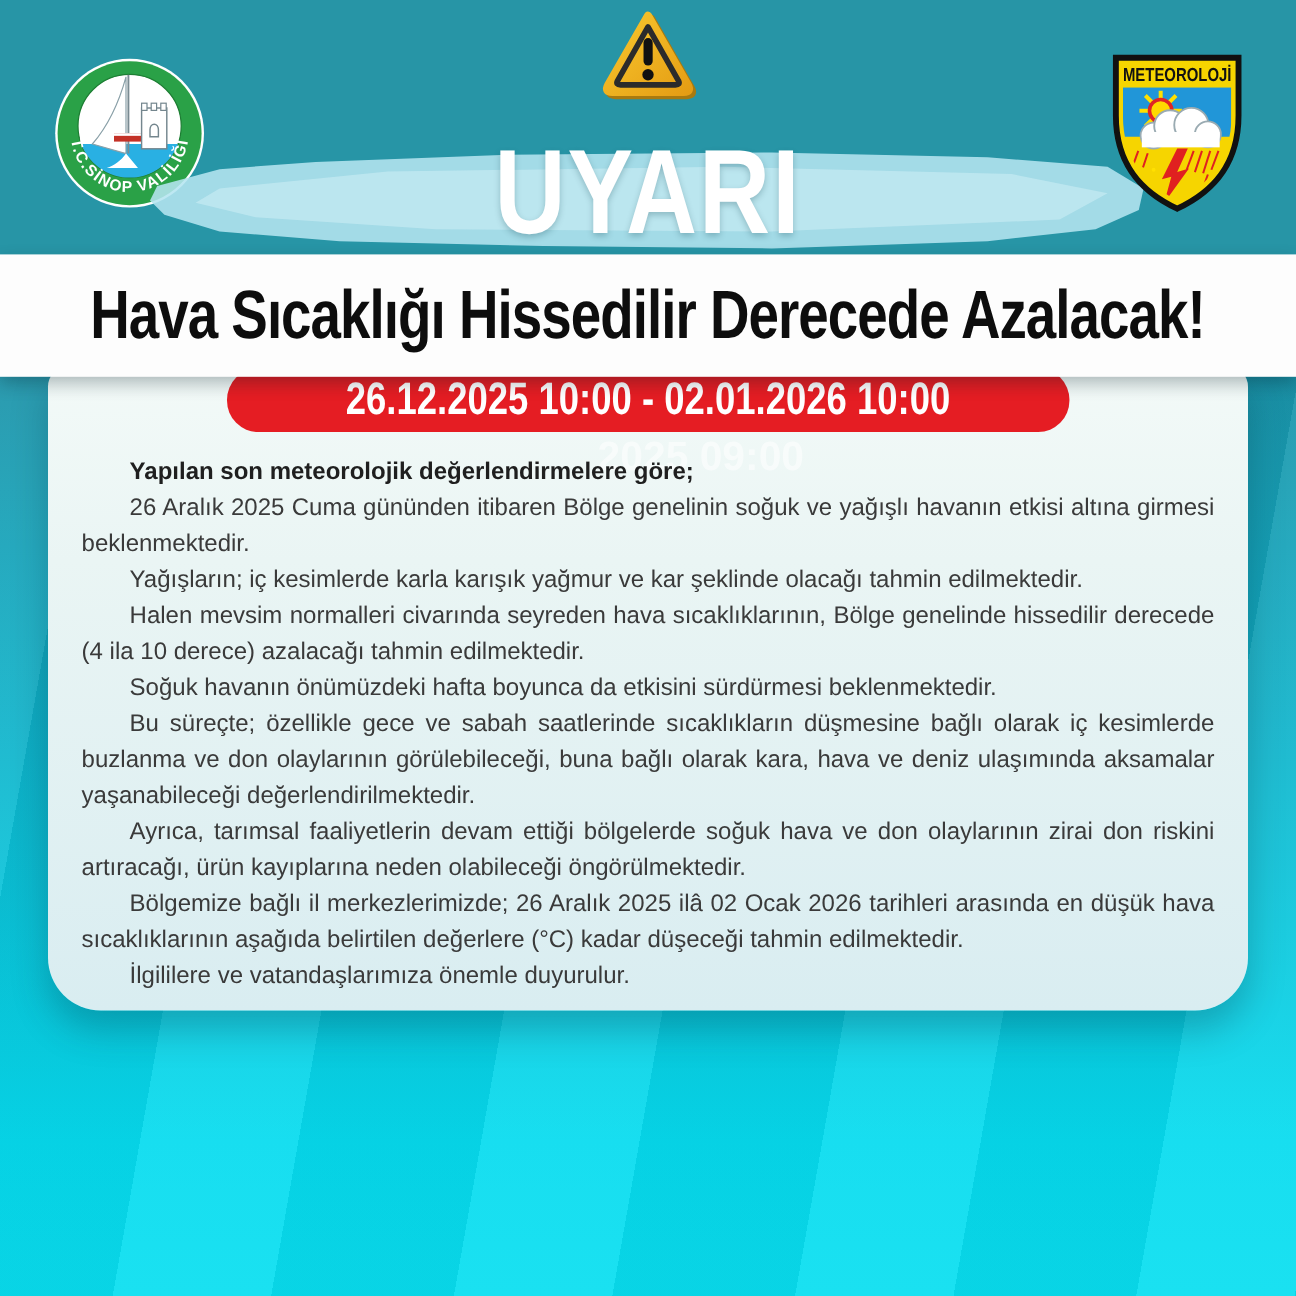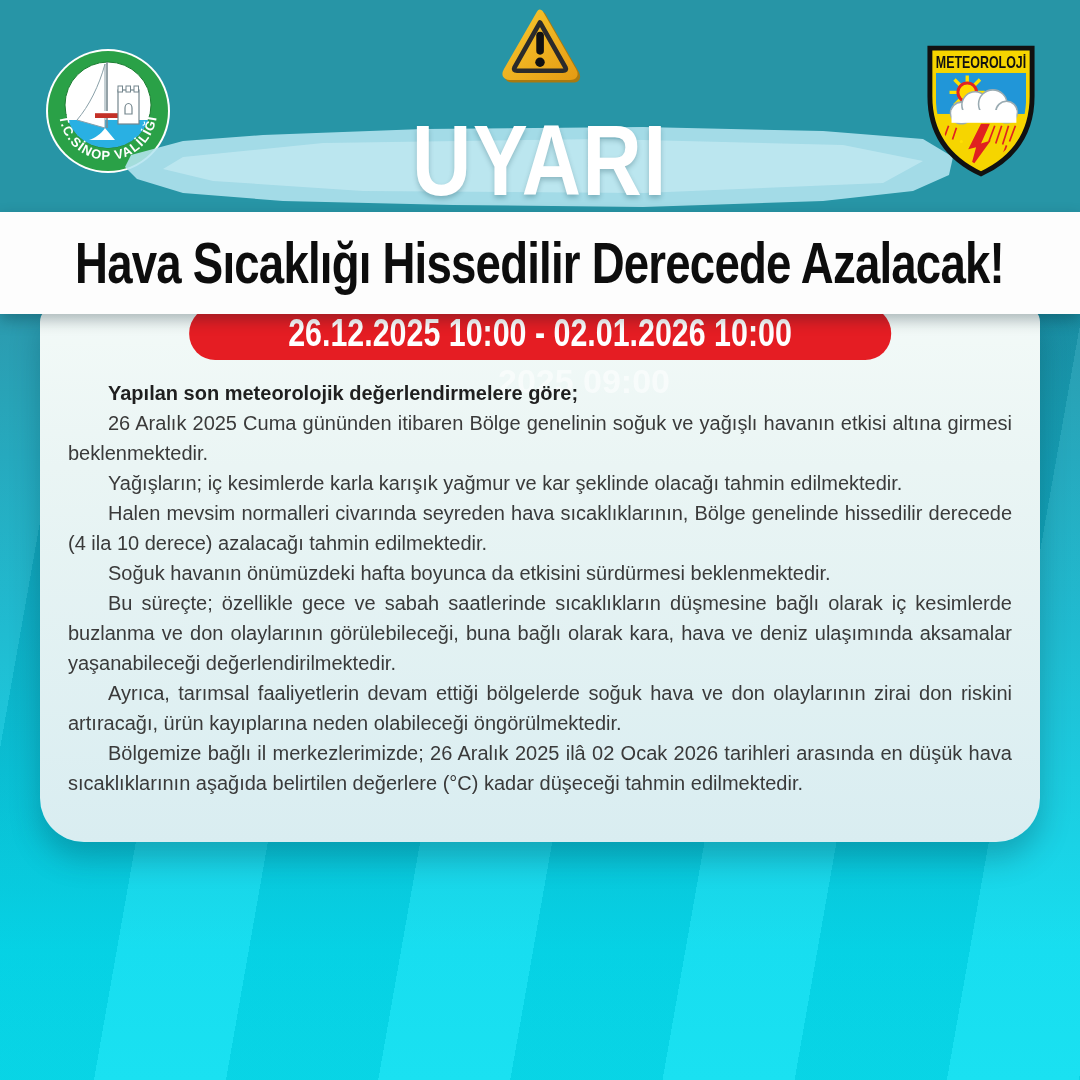--- a/index.html
+++ b/index.html
@@ -204,17 +204,18 @@
     <div class="body-text">
       <p class="intro">Yapılan son meteorolojik değerlendirmelere göre;</p>
       <div>
           <p>26 Aralık 2025 Cuma gününden itibaren Bölge genelinin soğuk ve yağışlı havanın etkisi altına girmesi beklenmektedir.</p>
           <p>Yağışların; iç kesimlerde karla karışık yağmur ve kar şeklinde olacağı tahmin edilmektedir.</p>
           <p>Halen mevsim normalleri civarında seyreden hava sıcaklıklarının, Bölge genelinde hissedilir derecede (4 ila 10 derece) azalacağı tahmin edilmektedir.</p>
           <p>Soğuk havanın önümüzdeki hafta boyunca da etkisini sürdürmesi beklenmektedir.</p>
           <p>Bu süreçte; özellikle gece ve sabah saatlerinde sıcaklıkların düşmesine bağlı olarak iç kesimlerde buzlanma ve don olaylarının görülebileceği, buna bağlı olarak kara, hava ve deniz ulaşımında aksamalar yaşanabileceği değerlendirilmektedir.</p>
           <p>Ayrıca, tarımsal faaliyetlerin devam ettiği bölgelerde soğuk hava ve don olaylarının zirai don riskini artıracağı, ürün kayıplarına neden olabileceği öngörülmektedir.</p>
           <p>Bölgemize bağlı il merkezlerimizde; 26 Aralık 2025 ilâ 02 Ocak 2026 tarihleri arasında en düşük hava sıcaklıklarının aşağıda belirtilen değerlere (°C) kadar düşeceği tahmin edilmektedir.</p>
+          <p>İlgililere ve vatandaşlarımıza önemle duyurulur.</p>
         </div>
     </div>
   </section>
 
 </div>
 
 </body></html>

